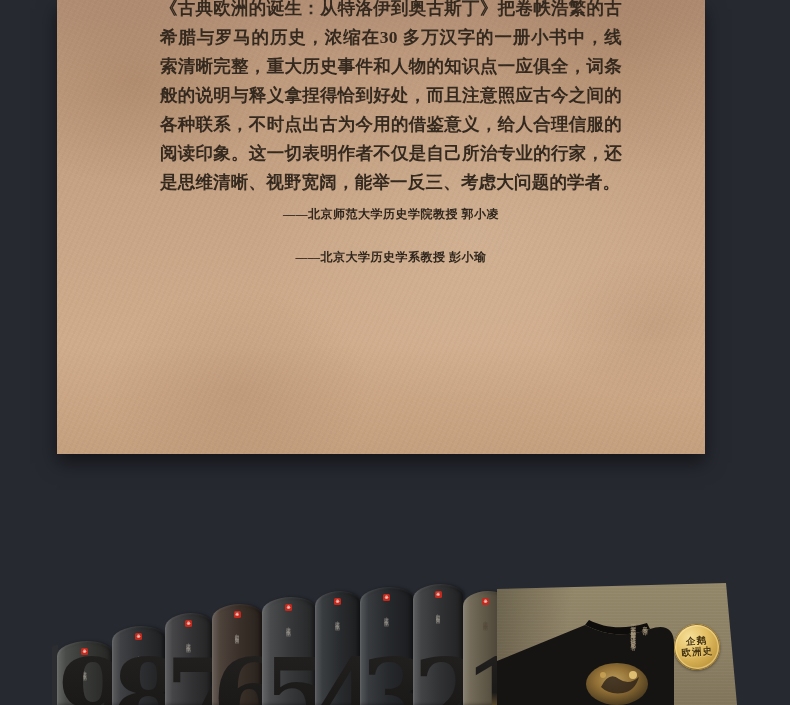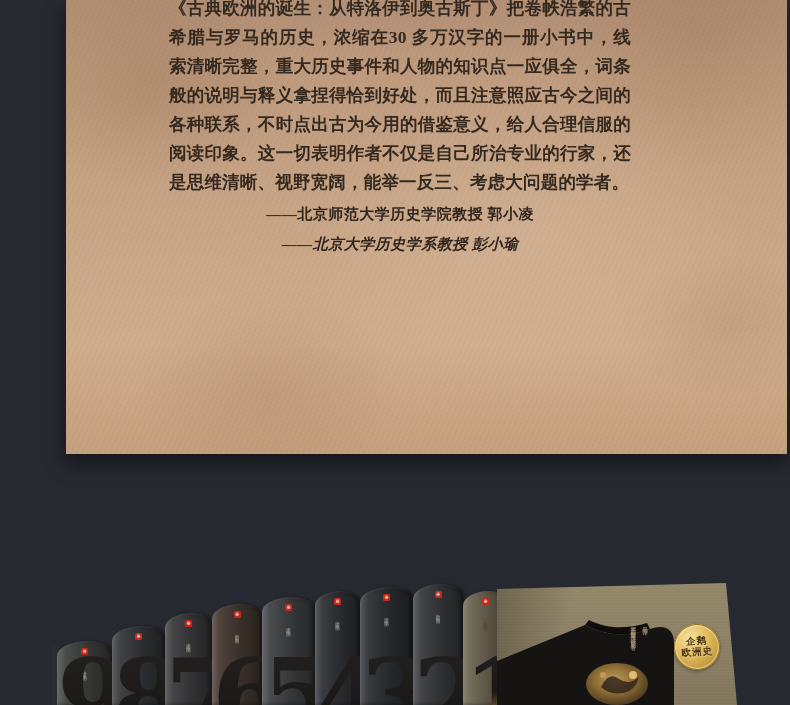--- a/index.html
+++ b/index.html
@@ -2,21 +2,21 @@
 <html><head>
 <meta charset="utf-8">
 <style>
   html,body{margin:0;padding:0;}
   body{width:790px;height:705px;overflow:hidden;background:#272931;position:relative;
        font-family:"Liberation Serif","DejaVu Serif",serif;}
   .page{position:absolute;inset:0;}
 
   
   .parchment{
-    position:absolute;left:66px;top:0;width:721px;height:454px;overflow:hidden;
+    position:absolute;left:57px;top:0;width:648px;height:454px;overflow:hidden;
     background:
       radial-gradient(230px 170px at 12% 18%, rgba(118,80,52,.20), transparent 62%),
       radial-gradient(260px 210px at 88% 10%, rgba(116,78,50,.16), transparent 62%),
       radial-gradient(340px 260px at 64% 52%, rgba(255,238,215,.14), transparent 65%),
       radial-gradient(220px 170px at 28% 86%, rgba(110,72,45,.12), transparent 60%),
       radial-gradient(180px 120px at 92% 72%, rgba(110,72,45,.10), transparent 60%),
       linear-gradient(180deg,#b18e74 0%,#bf9b7e 16%,#c8a586 48%,#cfac8c 76%,#c5a07f 100%);
     box-shadow:0 9px 18px rgba(0,0,0,.5);
   }
   .parchment::after{ 
@@ -24,25 +24,25 @@
     background:
       repeating-linear-gradient(115deg, rgba(90,60,35,.05) 0 2px, transparent 2px 5px),
       repeating-linear-gradient(23deg, rgba(255,240,220,.05) 0 1px, transparent 1px 4px);
   }
   .reviews{position:absolute;left:103px;top:-6px;width:462px;}
   .review-body{
     margin:0;font-size:17.5px;line-height:29px;color:#33281e;font-weight:600;
     text-align:justify;letter-spacing:.2px;
   }
   .review-attrib{
-    margin:3px 0 0;font-size:15px;line-height:29px;color:#2f251c;font-weight:700;
+    margin:3px 0 0;font-size:12px;line-height:29px;color:#2f251c;font-weight:700;
     text-align:center;letter-spacing:.5px;
   }
   .review-body.second{margin-top:31px;}
-  .review-attrib.second{margin-top:1px;font-style:italic;}
+  .review-attrib.second{margin-top:14px;}
 
   
   .photo{position:absolute;left:0;top:454px;width:790px;height:251px;overflow:hidden;}
   .spine-edge{position:absolute;left:52px;bottom:0;width:6px;height:60px;background:#2c2d30;
     border-top-left-radius:4px;}
   .spine{
     position:absolute;bottom:0;background-color:var(--c,#3a3b3d);
     background-image:linear-gradient(90deg, rgba(255,255,255,.20) 0%, rgba(255,255,255,.05) 16%,
       rgba(0,0,0,.16) 55%, rgba(0,0,0,.42) 100%);
     border-radius:55% 45% 0 0 / 15px 11px 0 0;

